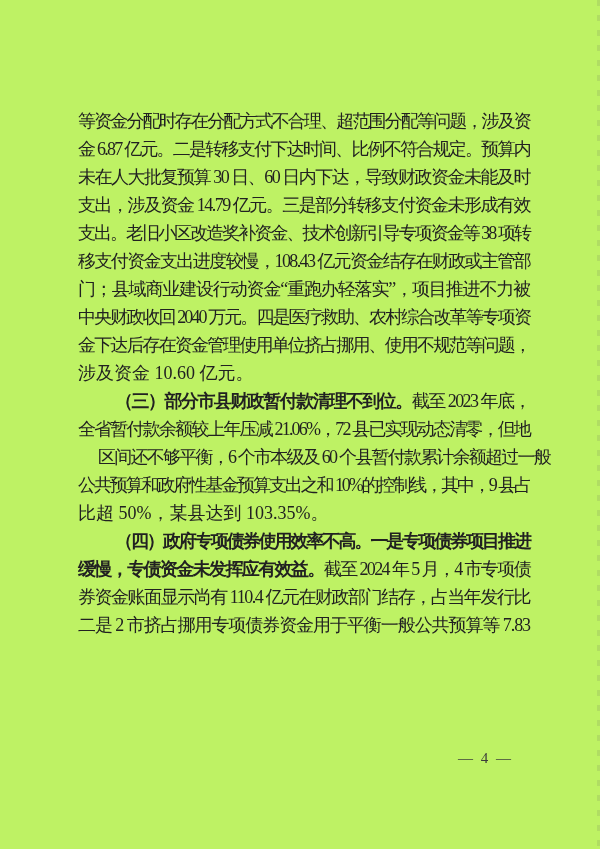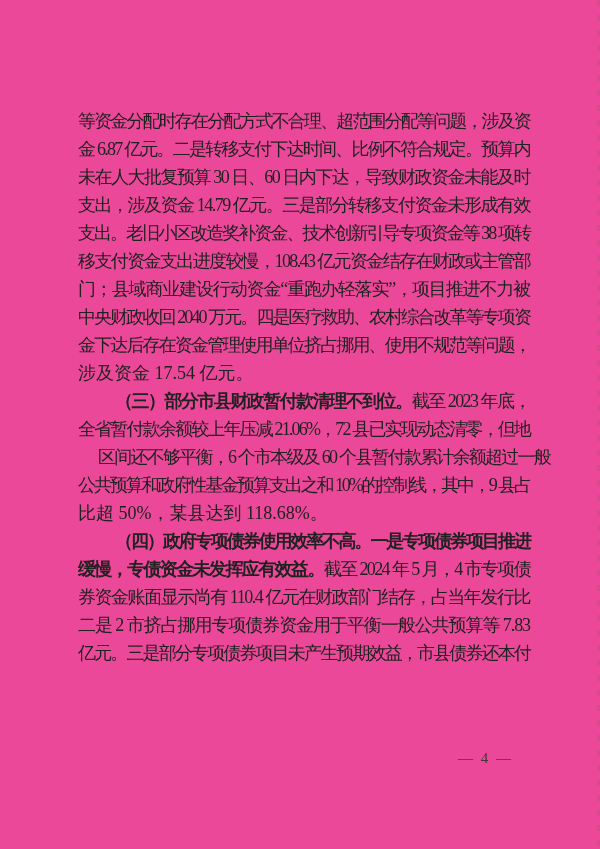--- a/index.html
+++ b/index.html
@@ -4,21 +4,21 @@
 <style>
   html, body {
     margin: 0;
     padding: 0;
     background: #e9e9e9;
   }
   .page {
     position: relative;
     width: 600px;
     height: 849px;
-    background: #ec4899;
+    background: #bef264;
     overflow: hidden;
     font-family: "Liberation Serif", "DejaVu Serif", serif;
     color: #212121;
   }
   .text-block {
     position: absolute;
     left: 78px;
     top: 107px;
     width: 452px;
   }
@@ -66,27 +66,26 @@
   <div class="text-block">
       <div class="line" style="letter-spacing: -1.85714px;"><span>等资金分配时存在分配方式不合理、超范围分配等问题，涉及资</span></div>
       <div class="line" style="letter-spacing: -1.76562px;"><span>金 6.87 亿元。二是转移支付下达时间、比例不符合规定。预算内</span></div>
       <div class="line" style="letter-spacing: -1.48438px;"><span>未在人大批复预算 30 日、60 日内下达，导致财政资金未能及时</span></div>
       <div class="line" style="letter-spacing: -1.48438px;"><span>支出，涉及资金 14.79 亿元。三是部分转移支付资金未形成有效</span></div>
       <div class="line" style="letter-spacing: -1.96774px;"><span>支出。老旧小区改造奖补资金、技术创新引导专项资金等 38 项转</span></div>
       <div class="line" style="letter-spacing: -1.625px;"><span>移支付资金支出进度较慢，108.43 亿元资金结存在财政或主管部</span></div>
       <div class="line" style="letter-spacing: -1.1423px;"><span>门；县域商业建设行动资金“重跑办轻落实”，项目推进不力被</span></div>
       <div class="line" style="letter-spacing: -1.90625px;"><span>中央财政收回 2040 万元。四是医疗救助、农村综合改革等专项资</span></div>
       <div class="line" style="letter-spacing: -1.85714px;"><span>金下达后存在资金管理使用单位挤占挪用、使用不规范等问题，</span></div>
-      <div class="line short"><span>涉及资金 17.54 亿元。</span></div>
+      <div class="line short"><span>涉及资金 10.60 亿元。</span></div>
       <div class="line indent" style="letter-spacing: -1.51724px;"><span class="em">（三）部分市县财政暂付款清理不到位。</span><span>截至 2023 年底，</span></div>
       <div class="line" style="letter-spacing: -1.83824px;"><span>全省暂付款余额较上年压减 21.06%，72 县已实现动态清零，但地</span></div>
       <div class="line" style="letter-spacing: -1.76562px; margin-left: 20px;"><span>区间还不够平衡，6 个市本级及 60 个县暂付款累计余额超过一般</span></div>
       <div class="line" style="letter-spacing: -2.09375px; text-align: center;"><span>公共预算和政府性基金预算支出之和 10%的控制线，其中，9 县占</span></div>
-      <div class="line short"><span>比超 50%，某县达到 118.68%。</span></div>
+      <div class="line short"><span>比超 50%，某县达到 103.35%。</span></div>
       <div class="line indent" style="letter-spacing: -2.03846px;"><span class="em">（四）政府专项债券使用效率不高。一是专项债券项目推进</span></div>
       <div class="line" style="letter-spacing: -1.61429px;"><span class="em">缓慢，专债资金未发挥应有效益。</span><span>截至 2024 年 5 月，4 市专项债</span></div>
       <div class="line" style="letter-spacing: -1.46387px;"><span>券资金账面显示尚有 110.4 亿元在财政部门结存，占当年发行比</span></div>
       <div class="line" style="letter-spacing: -1.0625px;"><span>二是 2 市挤占挪用专项债券资金用于平衡一般公共预算等 7.83</span></div>
-      <div class="line" style="letter-spacing: -1.85714px;"><span>亿元。三是部分专项债券项目未产生预期效益，市县债券还本付</span></div>
     </div>
   <div class="page-footer">— 4 —</div>
   <div class="scan-edge-artifact"></div>
 </div>
 
 </body></html>

